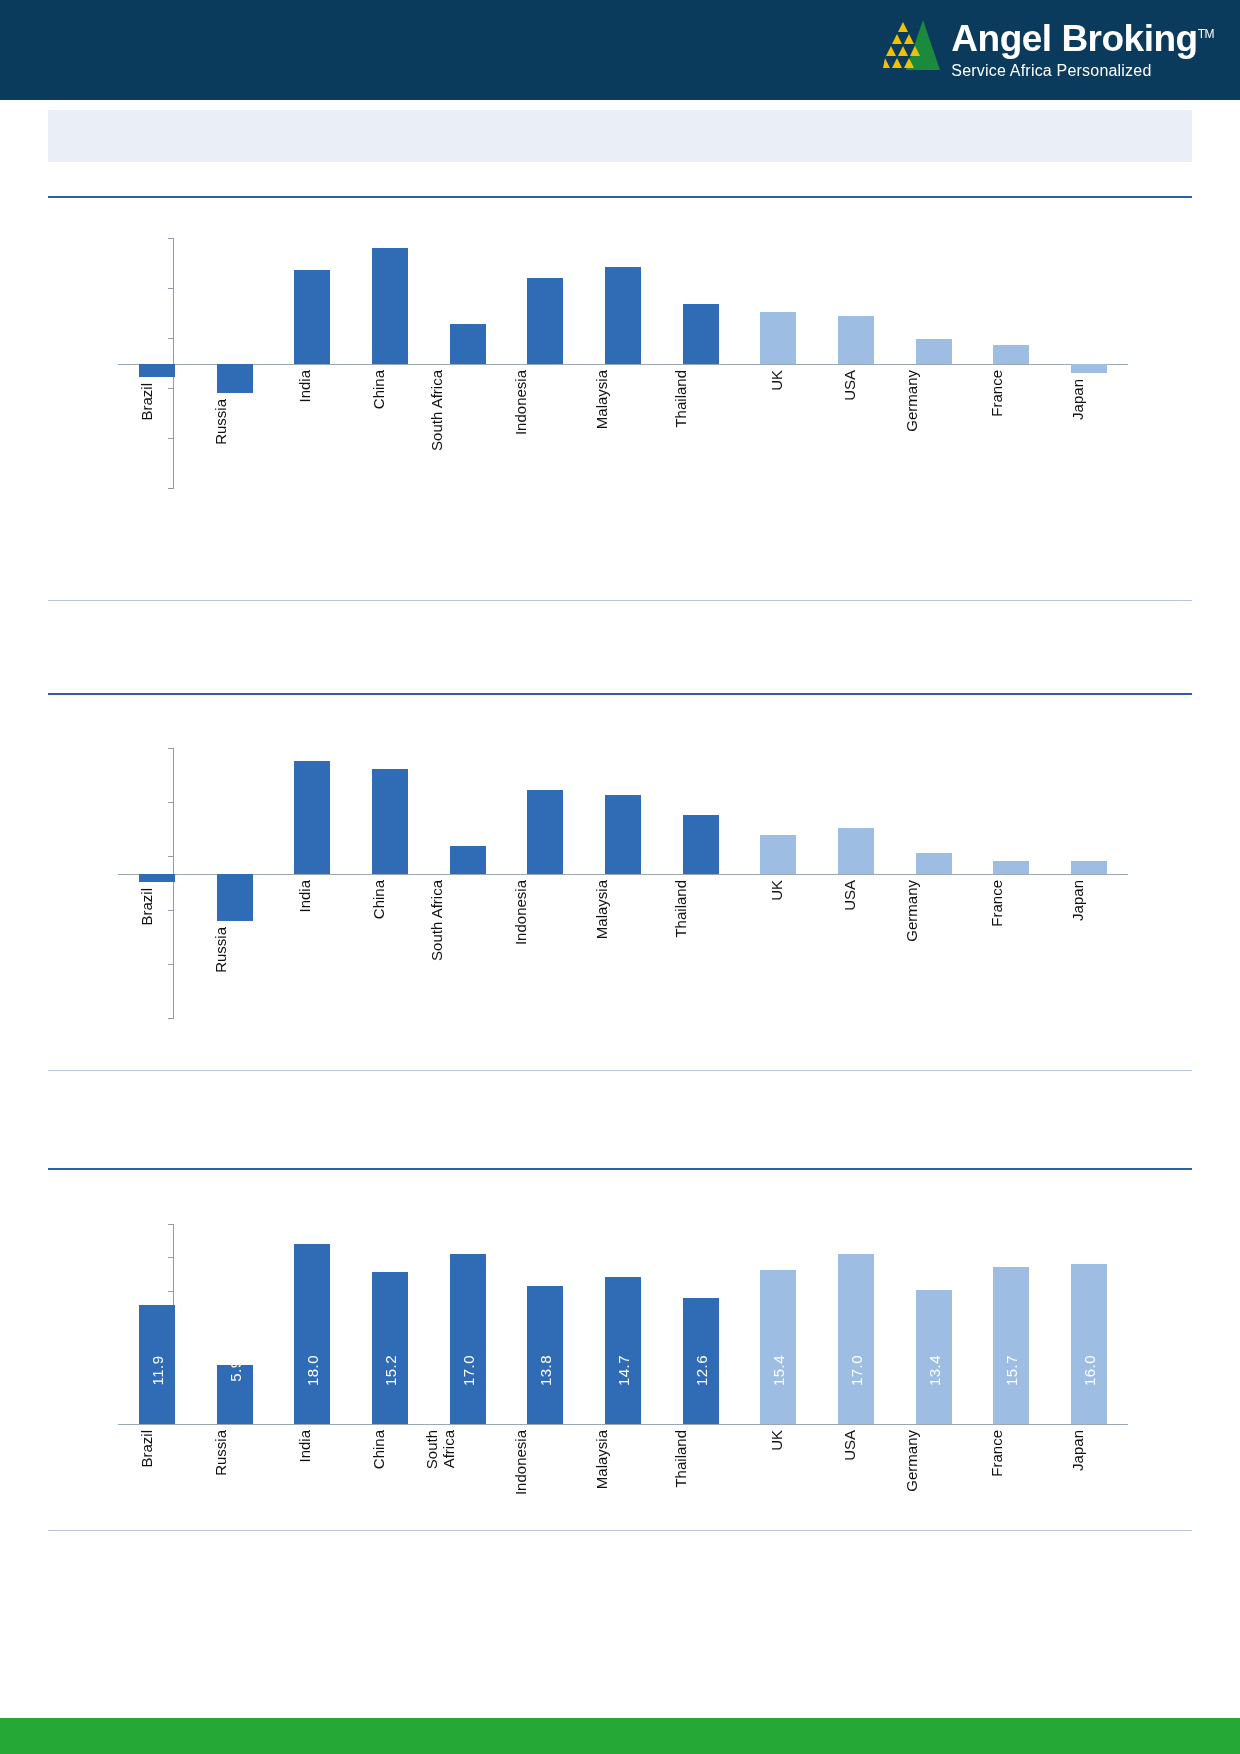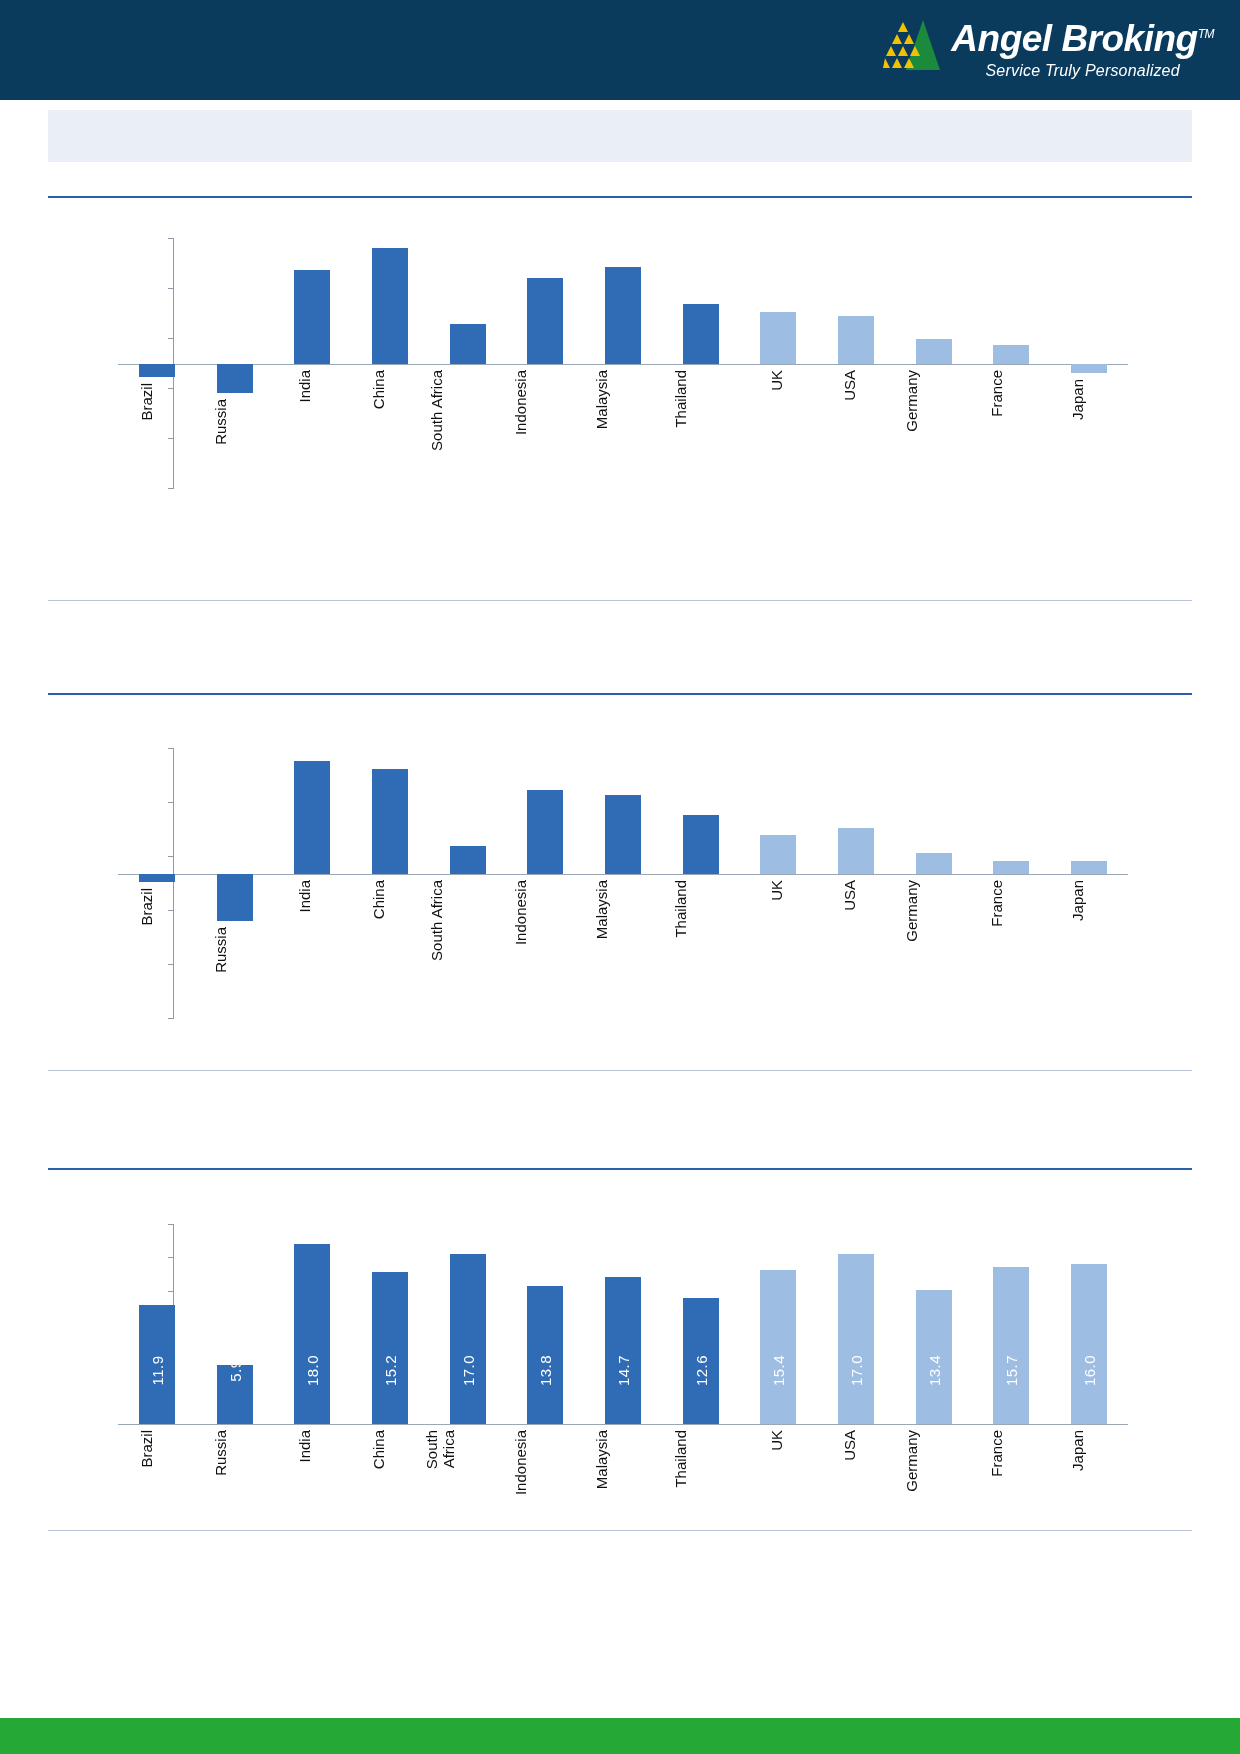--- a/index.html
+++ b/index.html
@@ -33,22 +33,21 @@
   }
   .logo-mark {
     width: 58px;
     height: 56px;
     position: relative;
     margin-right: 10px;
     margin-top: 4px;
   }
   .logo-text-block {
     color: #ffffff;
-    text-align: center;
-    font-style: italic;
+    text-align: left;
   }
   .logo-title {
     font-size: 37px;
     font-weight: bold;
     letter-spacing: -0.5px;
     line-height: 40px;
     white-space: nowrap;
   }
   .logo-tm {
     font-size: 12px;
@@ -191,21 +190,21 @@
           <polygon points="20,28 25,38 15,38"></polygon>
           <polygon points="32,28 37,38 27,38"></polygon>
           <polygon points="2,40 7,50 0,50"></polygon>
           <polygon points="14,40 19,50 9,50"></polygon>
           <polygon points="26,40 31,50 21,50"></polygon>
         </g>
       </svg>
     </div>
     <div class="logo-text-block">
       <div class="logo-title"><span>Angel Broking</span><span class="logo-tm">TM</span></div>
-      <div class="logo-tagline">Service Truly Personalized</div>
+      <div class="logo-tagline">Service Africa Personalized</div>
     </div>
   </div>
 </div>
 
 <div class="banner-strip"></div>
 
 <div class="rule-top" style="top:196px;"></div>
 <div class="chart-block" id="chart1" style="top:210px; height:320px;">
   <div class="plot" id="plot1" style="top:10px; height:310px;">
       <div class="y-axis" style="top: 18px; height: 250px;"></div>

